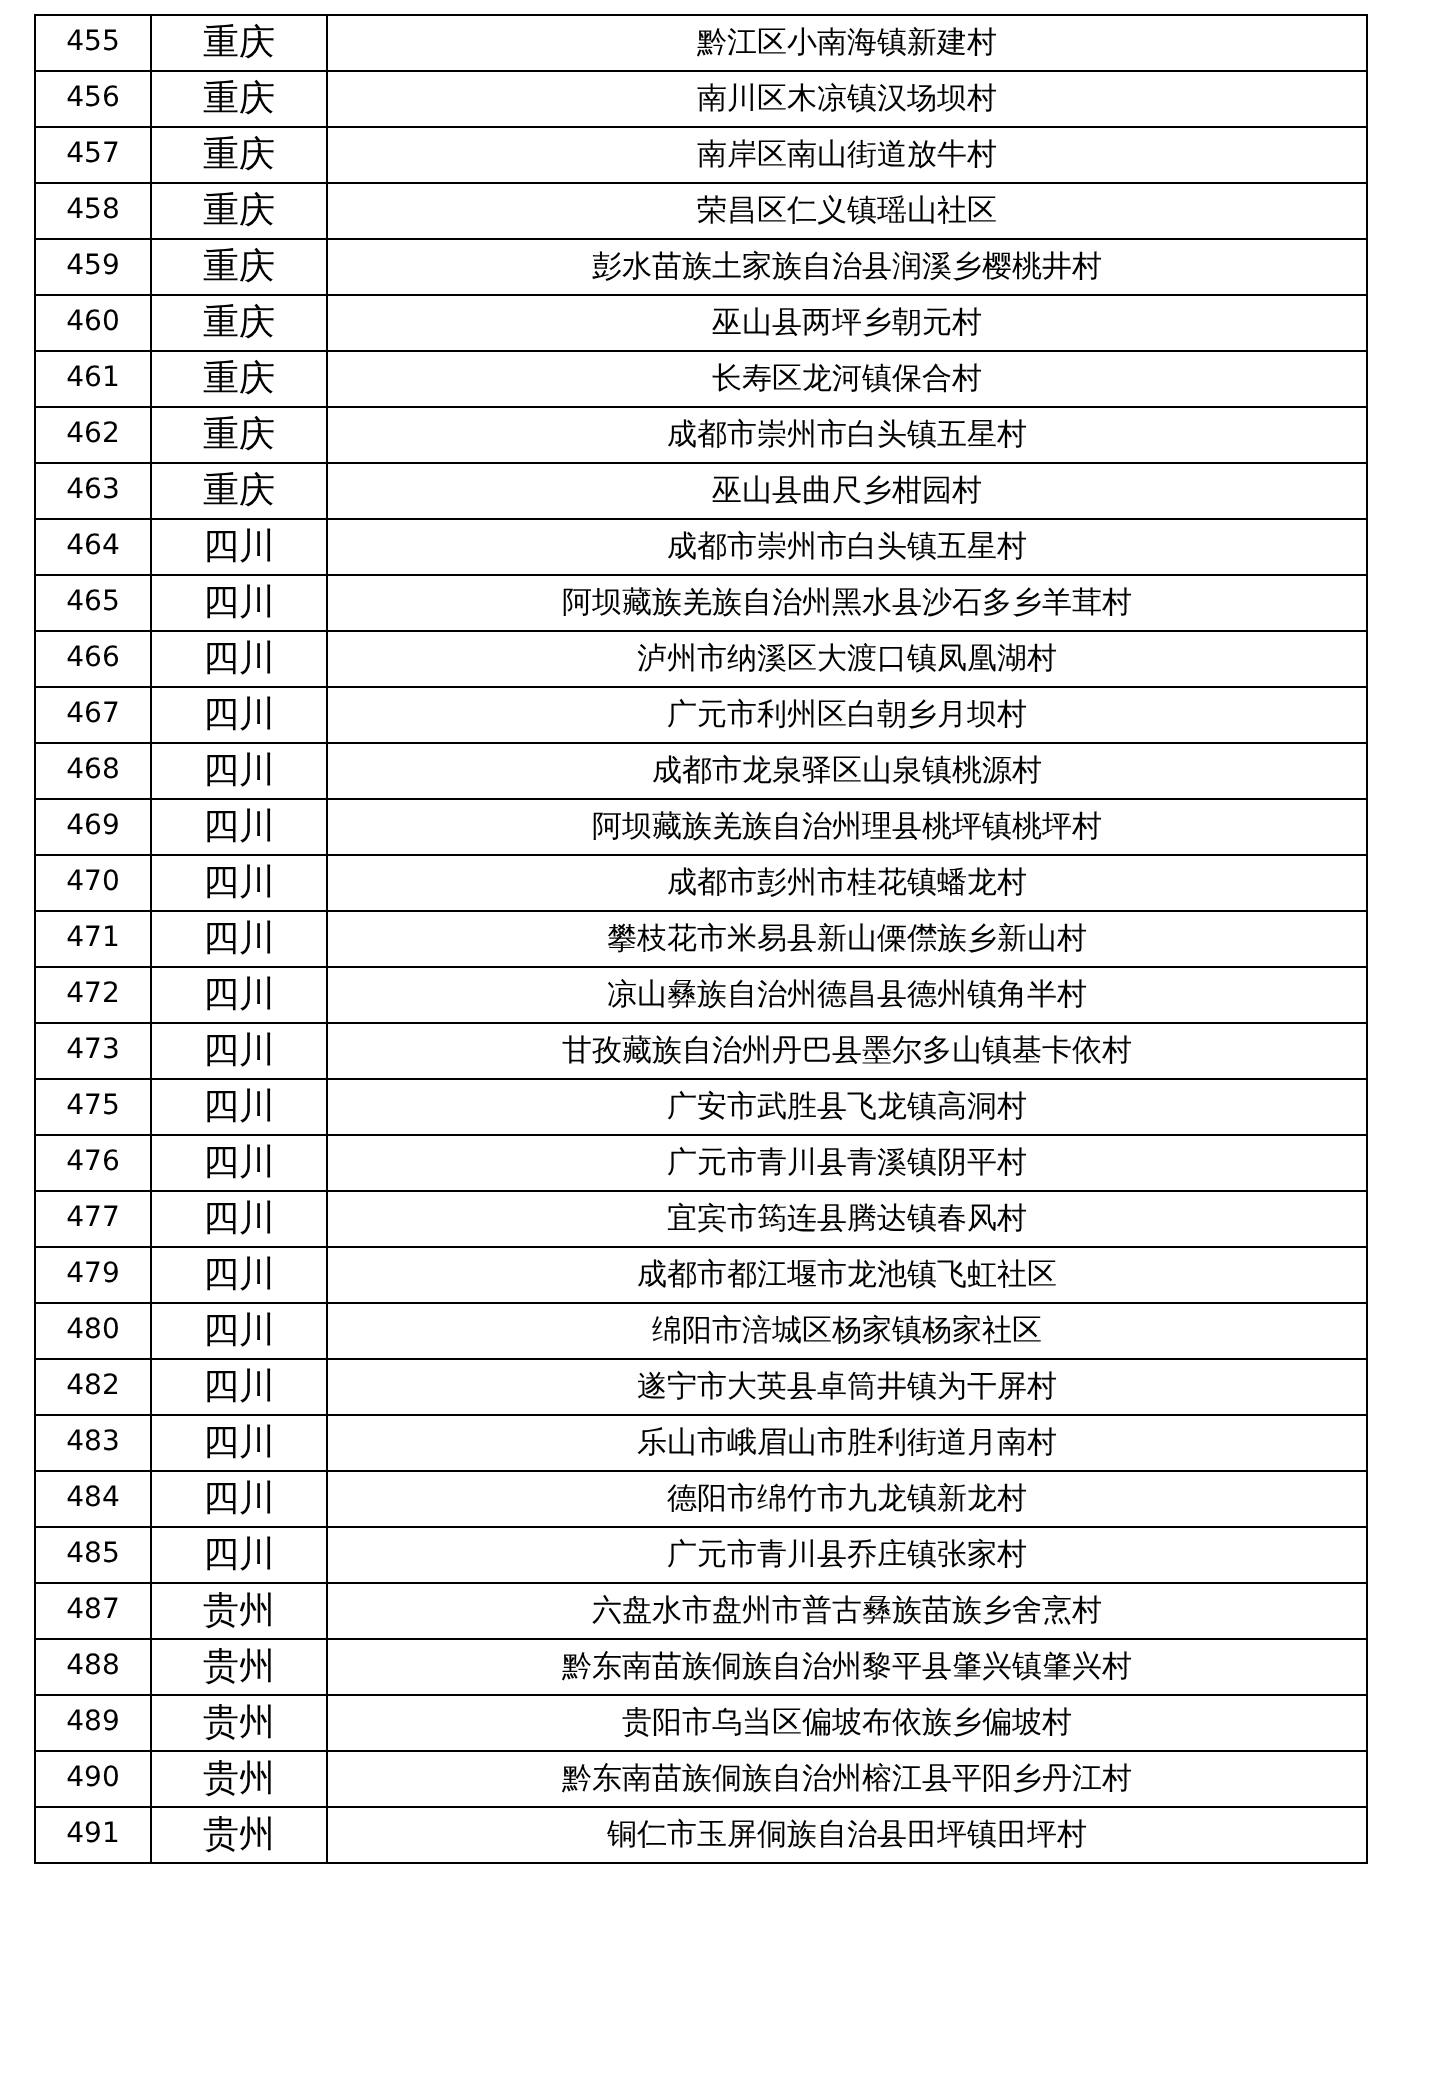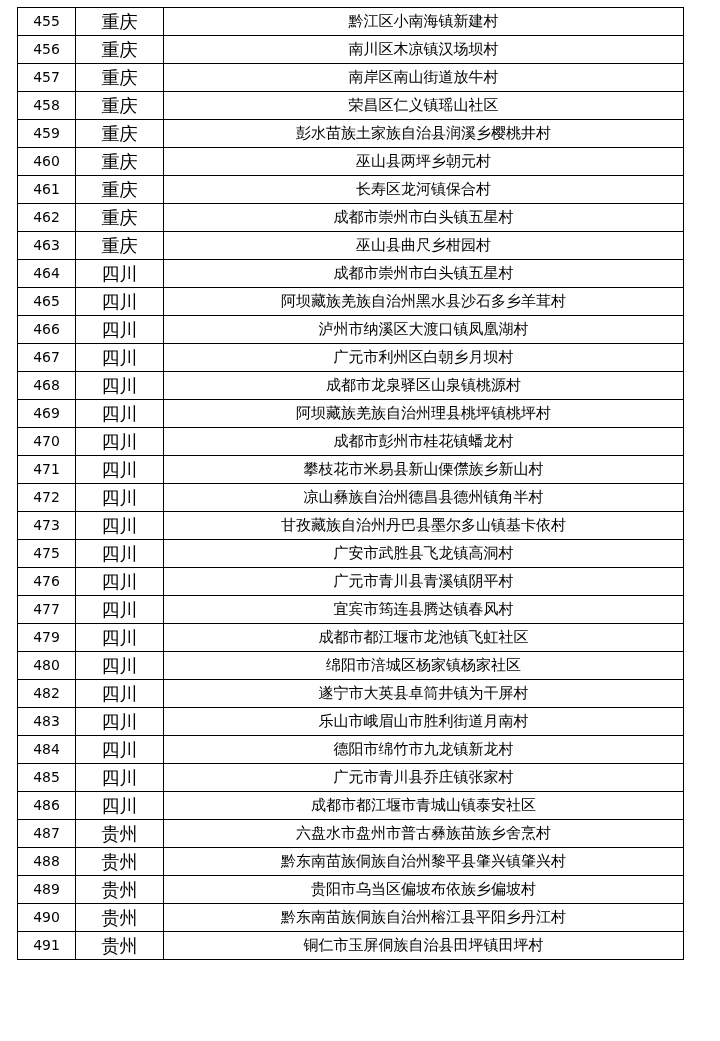--- a/index.html
+++ b/index.html
@@ -194,25 +194,20 @@
           <td class="idx">484</td>
           <td class="prov">四川</td>
           <td class="name">德阳市绵竹市九龙镇新龙村</td>
         </tr>
         <tr>
           <td class="idx">485</td>
           <td class="prov">四川</td>
           <td class="name">广元市青川县乔庄镇张家村</td>
         </tr>
         <tr>
-          <td class="idx">486</td>
-          <td class="prov">四川</td>
-          <td class="name">成都市都江堰市青城山镇泰安社区</td>
-        </tr>
-        <tr>
           <td class="idx">487</td>
           <td class="prov">贵州</td>
           <td class="name">六盘水市盘州市普古彝族苗族乡舍烹村</td>
         </tr>
         <tr>
           <td class="idx">488</td>
           <td class="prov">贵州</td>
           <td class="name">黔东南苗族侗族自治州黎平县肇兴镇肇兴村</td>
         </tr>
         <tr>

